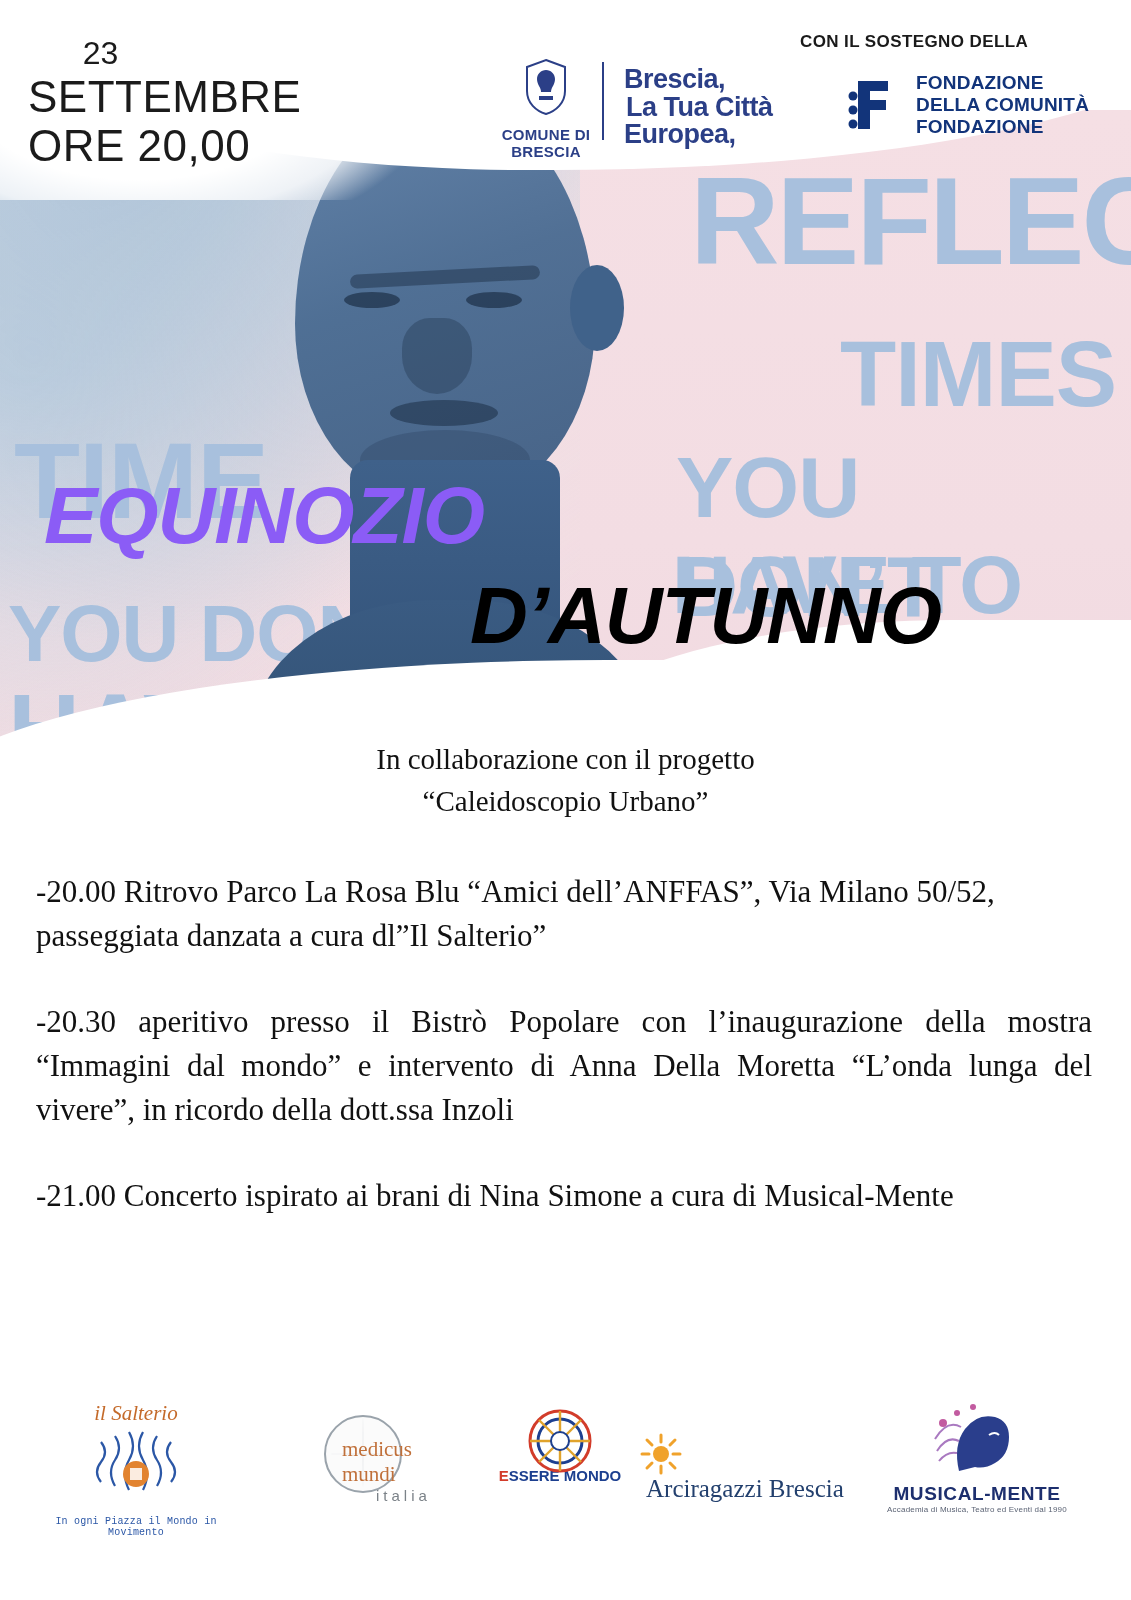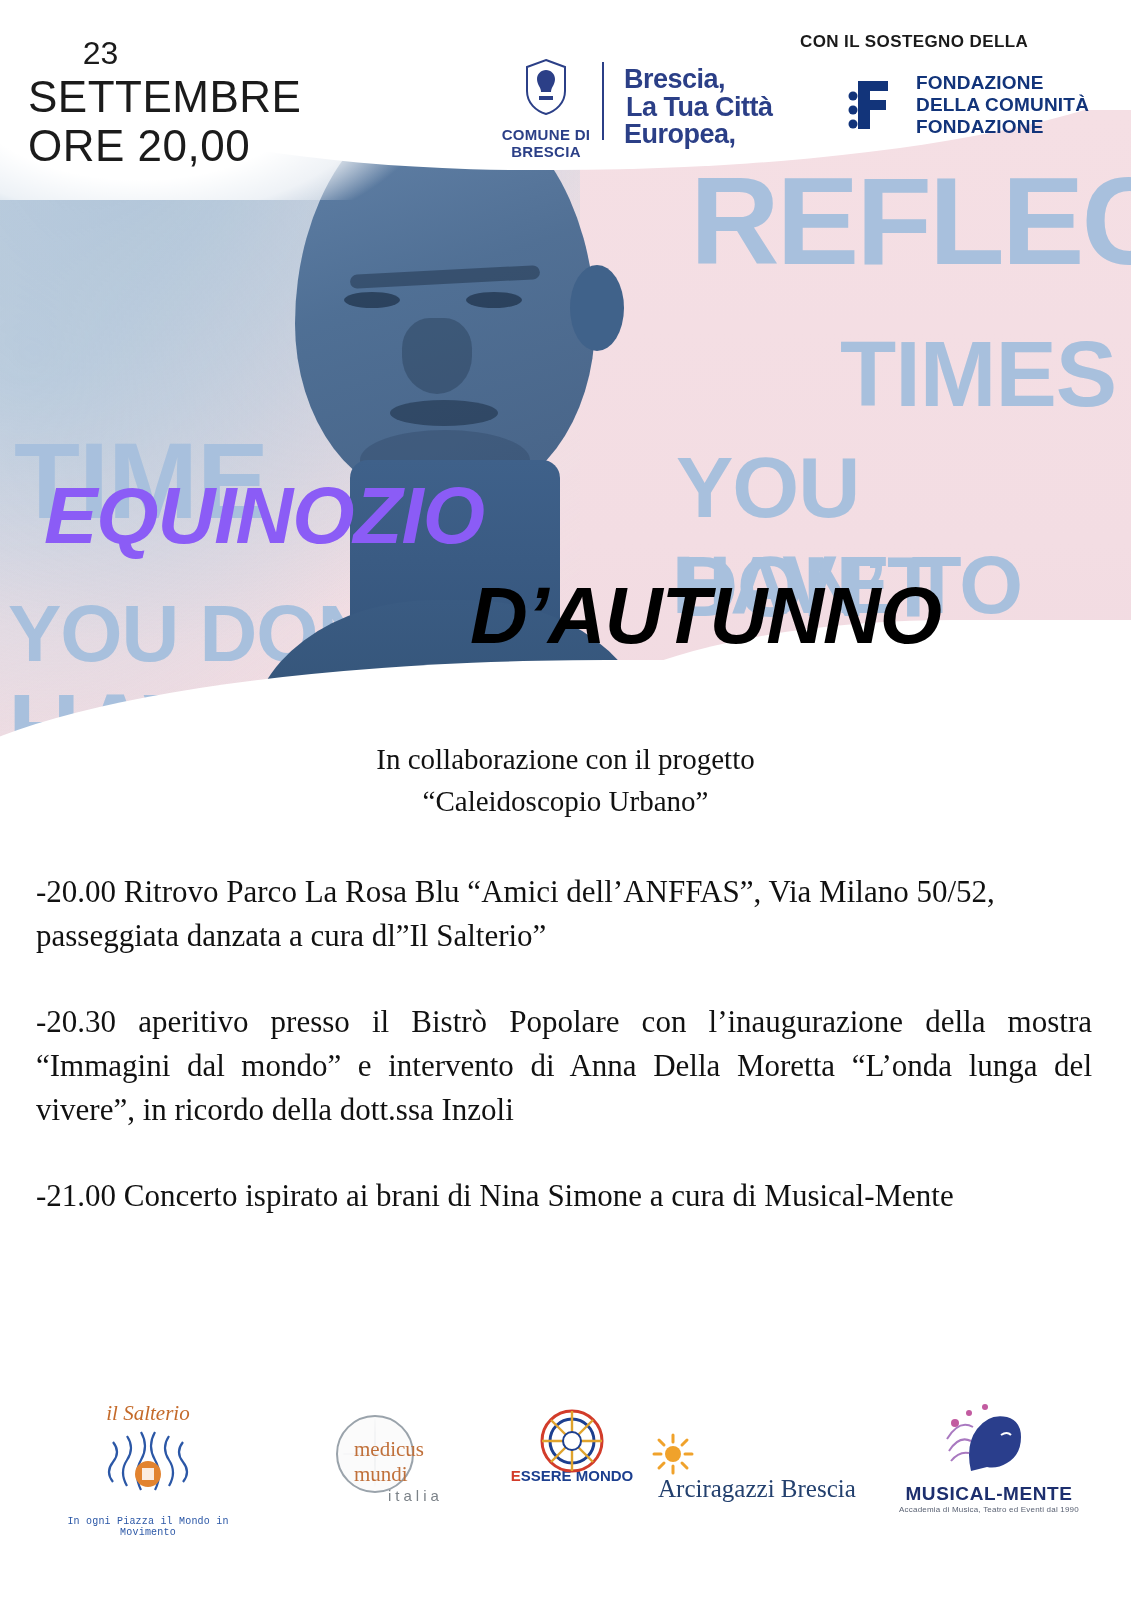--- a/index.html
+++ b/index.html
@@ -352,21 +352,21 @@
     font-size: 31px;
     line-height: 1.42;
     color: #111;
   }
   .schedule p { margin: 0 0 42px 0; }
   .schedule p.justify { text-align: justify; }
 
   
   .footer-logos {
     position: absolute;
-    left: 12px;
+    left: 0;
     top: 1395px;
     width: 949px;
     height: 190px;
   }
   .flogo { position: absolute; text-align: center; }
 
   .fl-salterio { left: 46px; top: 6px; width: 180px; }
   .salterio-name {
     font-family: "Liberation Serif", serif;
     font-size: 21px;

